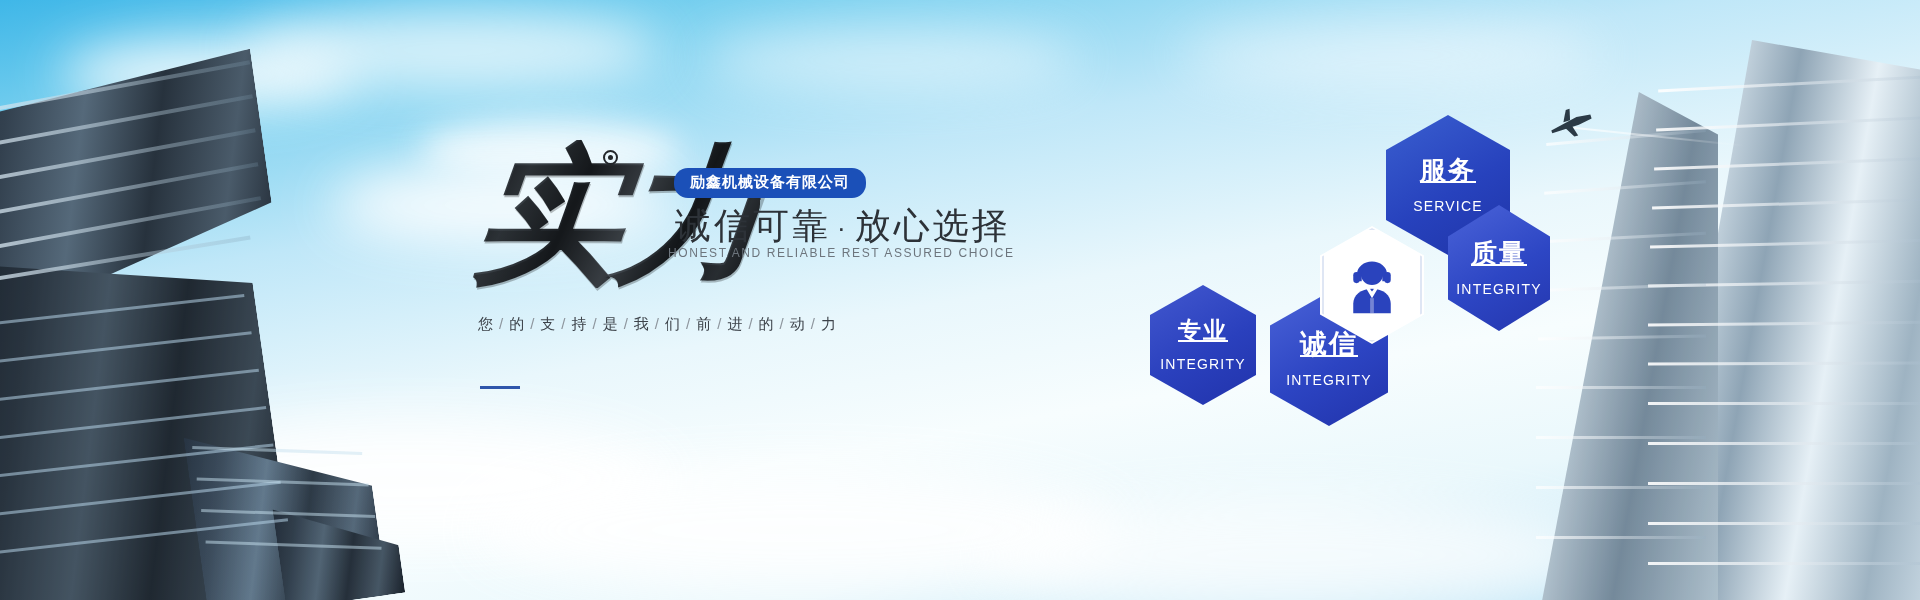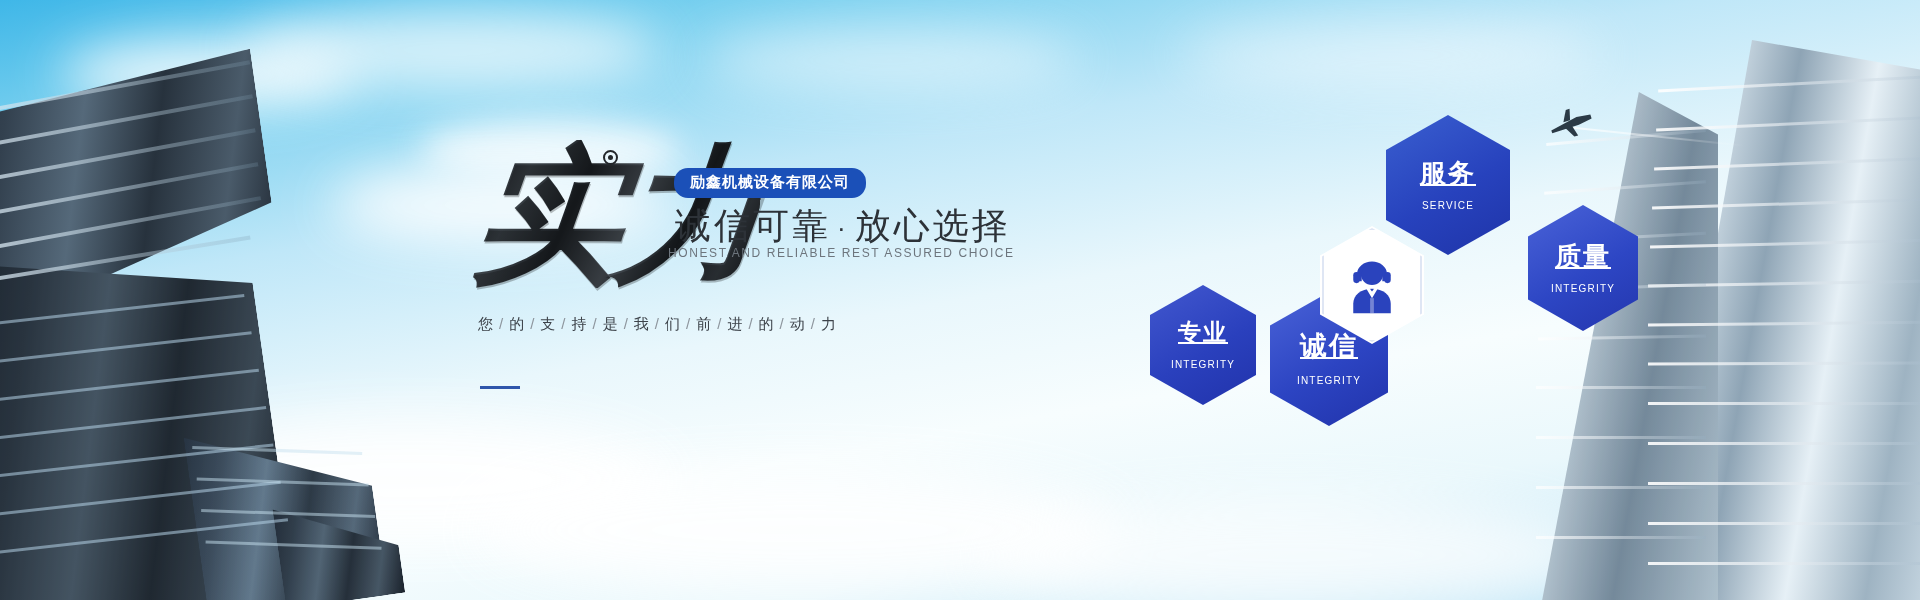--- a/index.html
+++ b/index.html
@@ -107,25 +107,25 @@
 
   
   .hex {
     position:absolute;
     clip-path:polygon(50% 0%,100% 25%,100% 75%,50% 100%,0% 75%,0% 25%);
     display:flex; flex-direction:column;
     align-items:center; justify-content:center;
     color:#ffffff; text-align:center;
   }
   .hex .cn { font-size:26px; font-weight:bold; letter-spacing:2px; line-height:1.1;text-decoration:underline; }
-  .hex .en { font-size:10px; letter-spacing:1.2px; margin-top:13px; }
+  .hex .en { font-size:14px; letter-spacing:1.2px; margin-top:13px; }
 
   #hex-service  { left:1386px; top:115px;  width:124px; height:140px;
                   background:linear-gradient(150deg,#3a5fd0 0%,#2742bd 55%,#1f34a8 100%); }
-  #hex-quality  { left:1528px; top:205px;  width:110px; height:126px;
+  #hex-quality  { left:1448px; top:205px;  width:102px; height:126px;
                   background:linear-gradient(150deg,#4a63d8 0%,#2d46c4 55%,#2436ae 100%); }
   #hex-integrity{ left:1270px; top:292px;  width:118px; height:134px;
                   background:linear-gradient(150deg,#4a63d8 0%,#2c44c2 55%,#2133ab 100%); }
   #hex-pro      { left:1150px; top:285px;  width:106px; height:120px;
                   background:linear-gradient(150deg,#4258cf 0%,#2a40bd 55%,#2133ab 100%); }
   #hex-pro .cn  { font-size:23px; }
   #hex-integrity .cn { font-size:27px; }
 
   #hex-avatar {
     position:absolute; left:1320px; top:226px; width:104px; height:118px;

